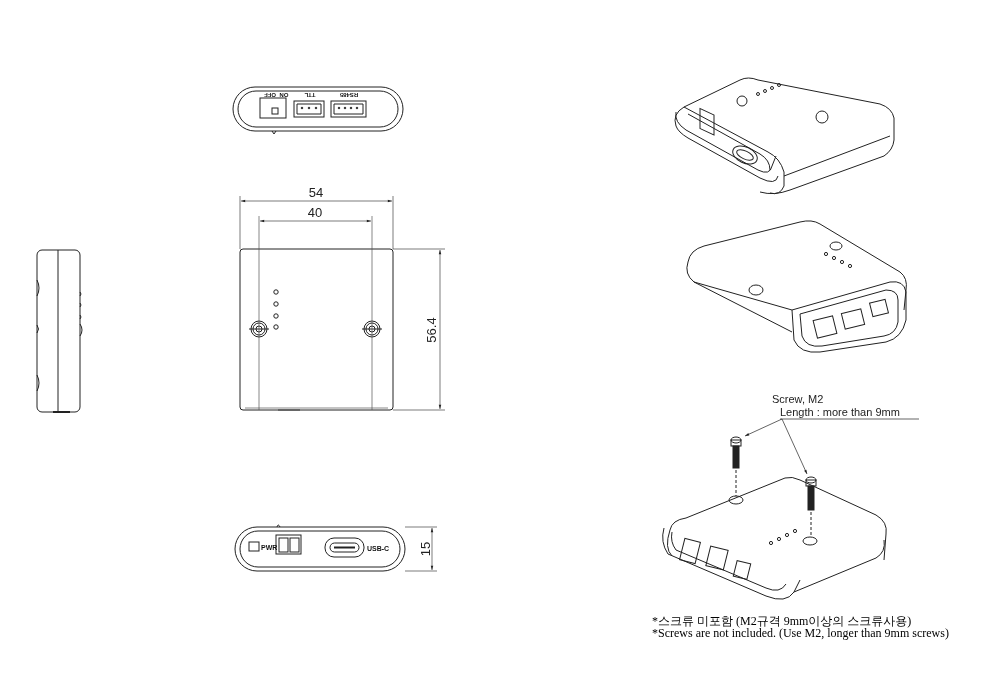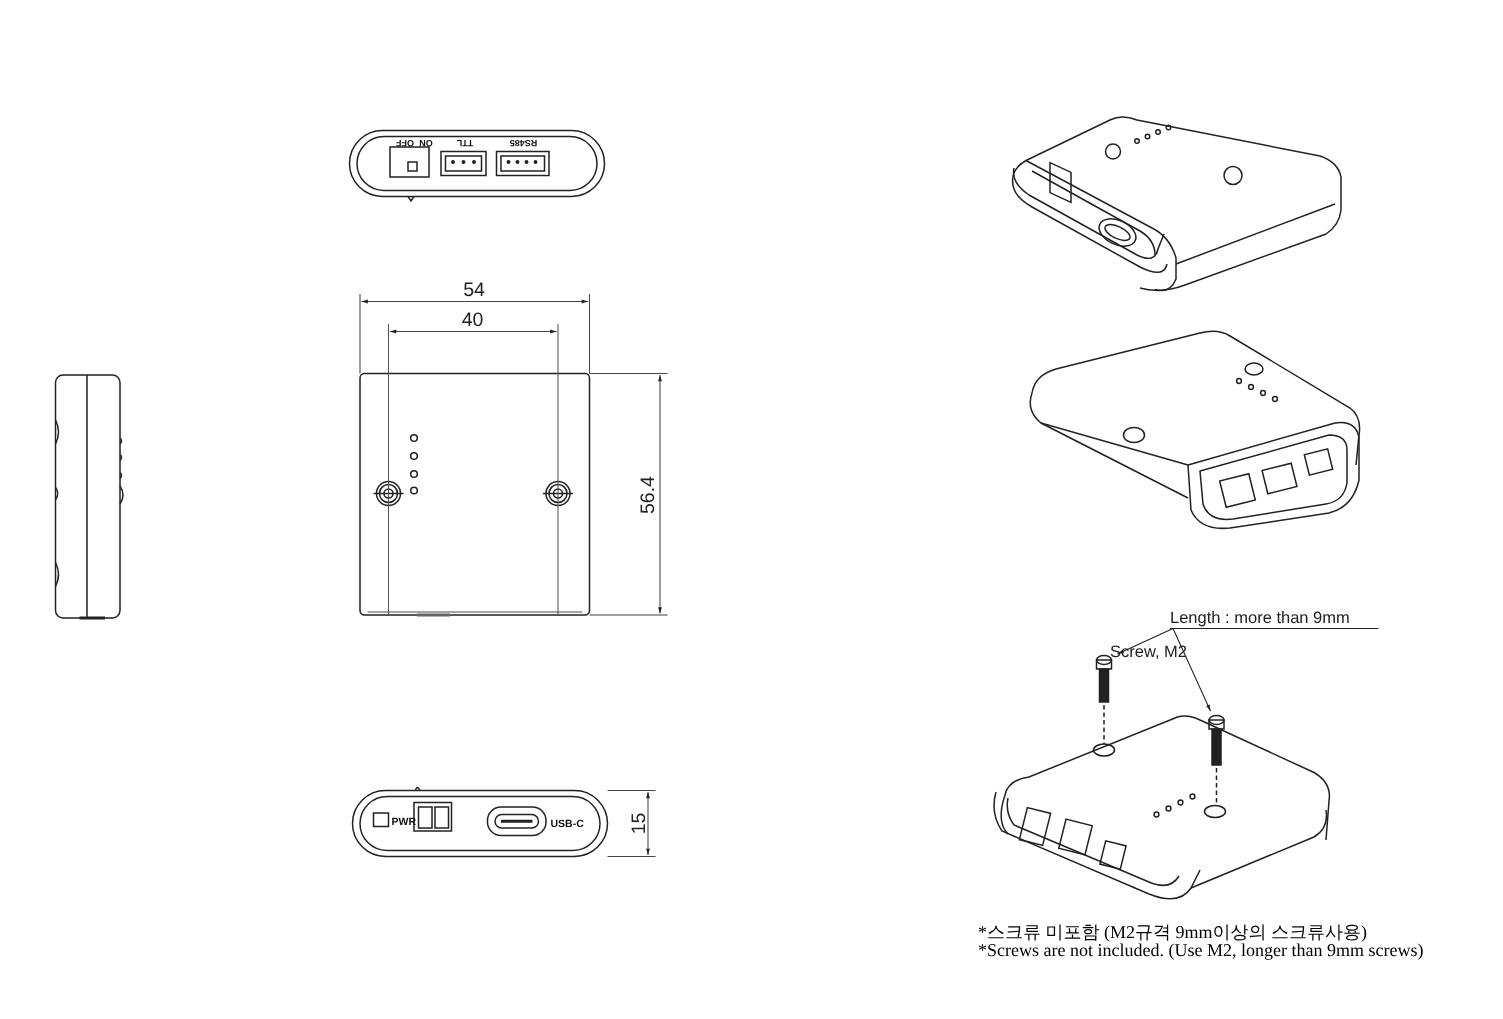--- a/index.html
+++ b/index.html
@@ -174,17 +174,17 @@
       <rect x="808" y="486" width="6" height="24" fill="#222"></rect>
       <line x1="811" y1="512" x2="811" y2="537" stroke-dasharray="3 2"></line>
     </g>
 
     <line x1="780" y1="419" x2="919" y2="419" stroke-width="0.7"></line>
     <line x1="782" y1="419" x2="745" y2="436" stroke-width="0.7" marker-end="url(#arr)"></line>
     <line x1="782" y1="419" x2="807" y2="474" stroke-width="0.7" marker-end="url(#arr)"></line>
   </g>
 </svg>
 
-<div class="callout" style="left:740px; top:393px;margin-top:36px;">Screw, M2</div>
+<div class="callout" style="left:772px; top:393px;">Screw, M2</div>
 <div class="callout" style="left:780px; top:406px; ">Length : more than 9mm</div>
 
 <div class="note" style="top:613px;">*스크류 미포함 (M2규격 9mm이상의 스크류사용)</div>
 <div class="note" style="top:626px;">*Screws are not included. (Use M2, longer than 9mm screws)</div>
 
 </body></html>

